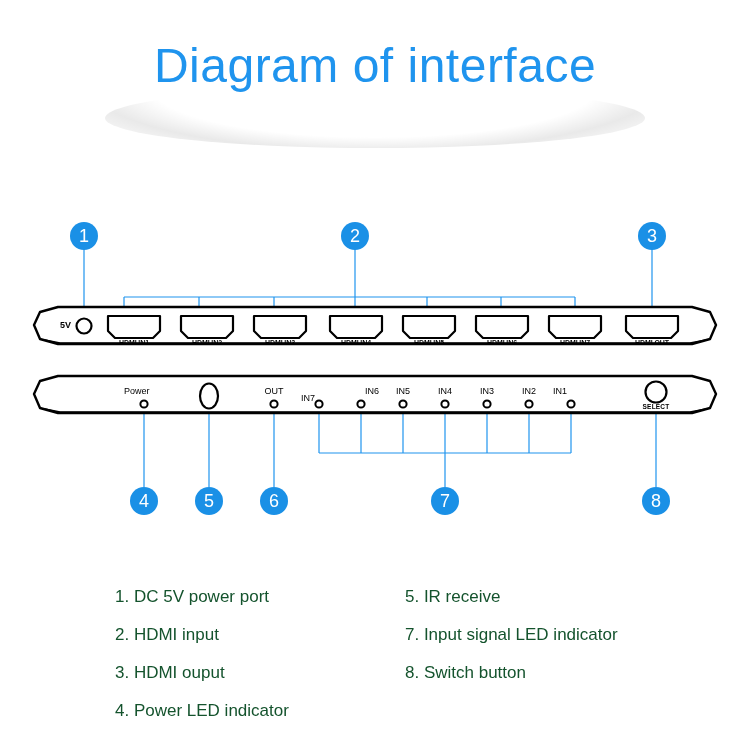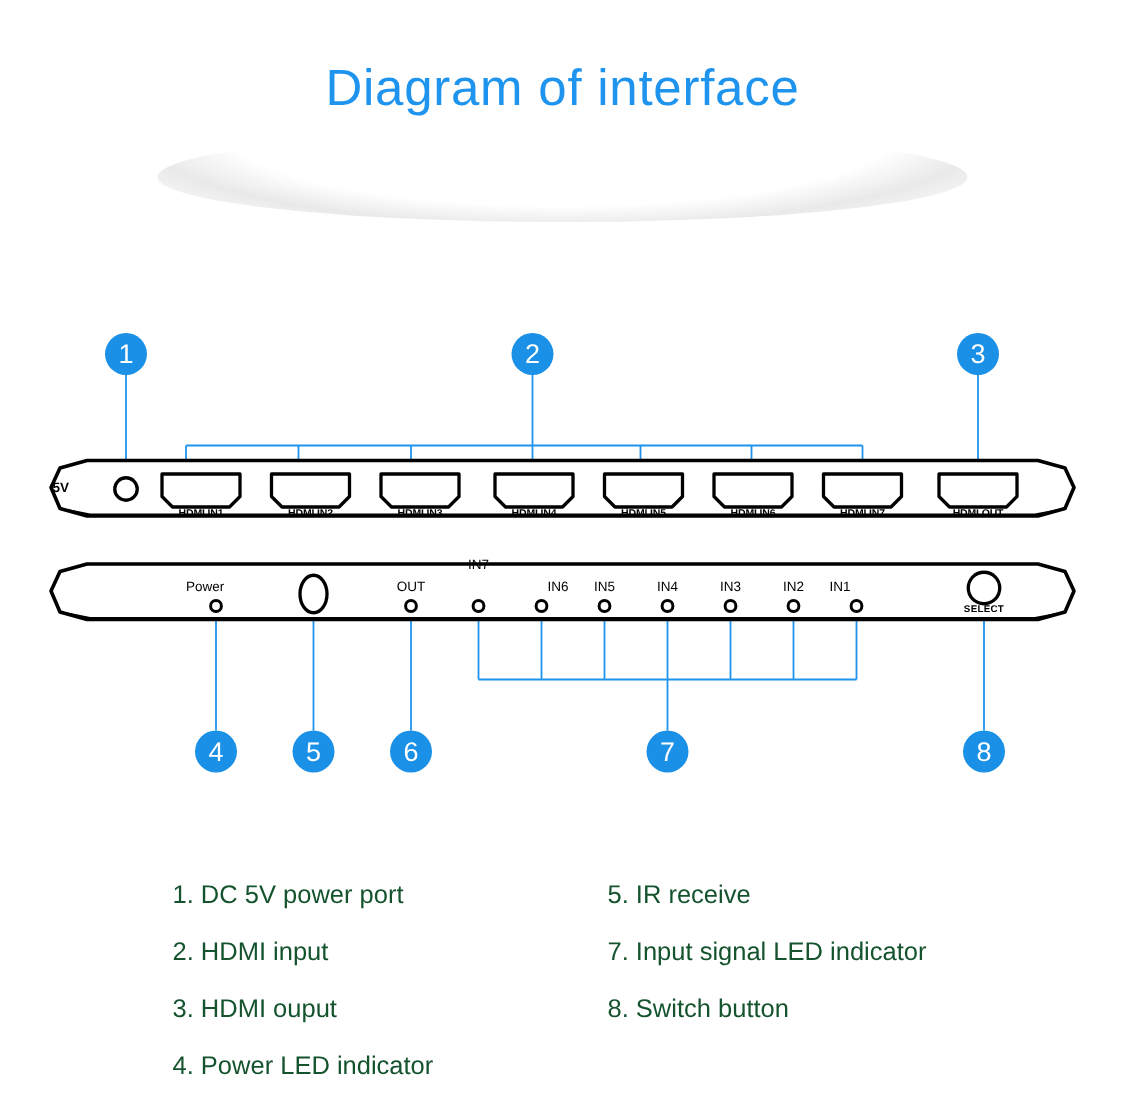--- a/index.html
+++ b/index.html
@@ -21,21 +21,21 @@
     height: 744px;
   }
 
   
   #title {
     position: absolute;
     left: 0;
     top: 42px;
     width: 750px;
     text-align: center;
-    font-size: 34px;
+    font-size: 48px;
     font-weight: 400;
     color: #1f94ee;
     letter-spacing: 0.5px;
     line-height: 1;
   }
   #title-arc {
     position: absolute;
     left: 105px;
     top: 88px;
     width: 540px;
@@ -205,35 +205,35 @@
       <circle cx="403" cy="404" r="3.6"></circle>
       <circle cx="445" cy="404" r="3.6"></circle>
       <circle cx="487" cy="404" r="3.6"></circle>
       <circle cx="529" cy="404" r="3.6"></circle>
       <circle cx="571" cy="404" r="3.6"></circle>
     </g>
 
     <circle cx="656" cy="392" r="10.5" fill="#ffffff" stroke="#000000" stroke-width="2.2"></circle>
   </svg>
 
-  <div class="panel-label jack-5v" style="left:35px; top:321px;">5V</div>
+  <div class="panel-label jack-5v" style="left:60px; top:321px;">5V</div>
 
   <div class="panel-label hdmi-label" style="left:106px; top:339px; width:56px; text-align:center;">HDMI IN1</div>
   <div class="panel-label hdmi-label" style="left:179px; top:339px; width:56px; text-align:center;">HDMI IN2</div>
   <div class="panel-label hdmi-label" style="left:252px; top:339px; width:56px; text-align:center;">HDMI IN3</div>
   <div class="panel-label hdmi-label" style="left:328px; top:339px; width:56px; text-align:center;">HDMI IN4</div>
   <div class="panel-label hdmi-label" style="left:401px; top:339px; width:56px; text-align:center;">HDMI IN5</div>
   <div class="panel-label hdmi-label" style="left:474px; top:339px; width:56px; text-align:center;">HDMI IN6</div>
   <div class="panel-label hdmi-label" style="left:547px; top:339px; width:56px; text-align:center;">HDMI IN7</div>
   <div class="panel-label hdmi-label" style="left:624px; top:339px; width:56px; text-align:center;">HDMI OUT</div>
 
   <div class="panel-label front-label" style="left:124px; top:387px; width:40px; ">Power</div>
 
   <div class="panel-label front-label" style="left:256px; top:387px; width:36px; text-align:center;">OUT</div>
-  <div class="panel-label front-label" style="left:301px; top:372px; width:36px; text-align:center;">IN7</div>
+  <div class="panel-label front-label" style="left:301px; top:394px; width:36px; ">IN7</div>
   <div class="panel-label front-label" style="left:343px; top:387px; width:36px; text-align:right;">IN6</div>
   <div class="panel-label front-label" style="left:385px; top:387px; width:36px; text-align:center;">IN5</div>
   <div class="panel-label front-label" style="left:427px; top:387px; width:36px; text-align:center;">IN4</div>
   <div class="panel-label front-label" style="left:469px; top:387px; width:36px; text-align:center;">IN3</div>
   <div class="panel-label front-label" style="left:511px; top:387px; width:36px; text-align:center;">IN2</div>
   <div class="panel-label front-label" style="left:553px; top:387px; width:36px; ">IN1</div>
 
   <div class="panel-label select-label" style="left:634px; top:404px; width:44px; text-align:center;">SELECT</div>
 
   <div class="callout" style="left:70px;  top:222px;">1</div>

